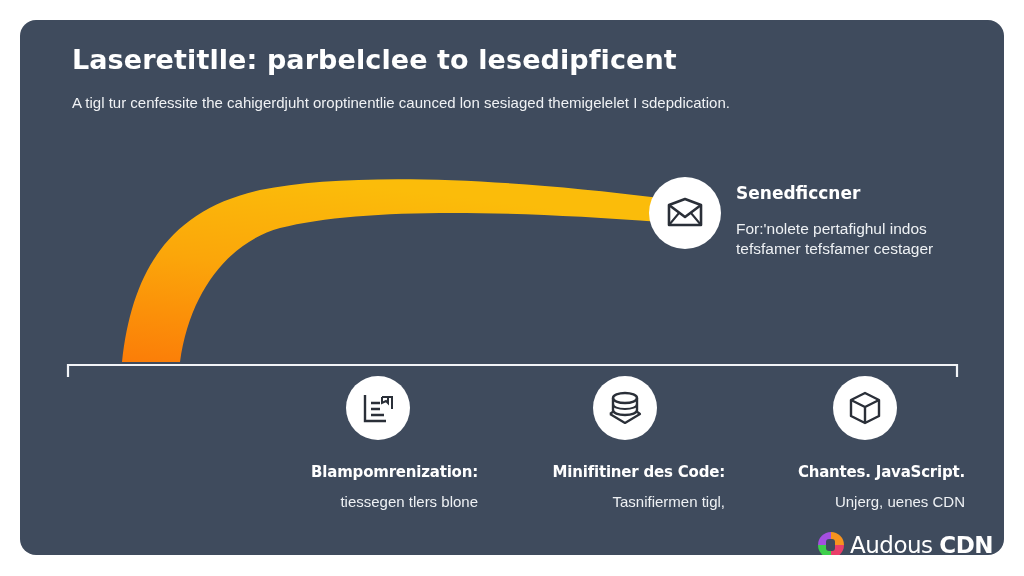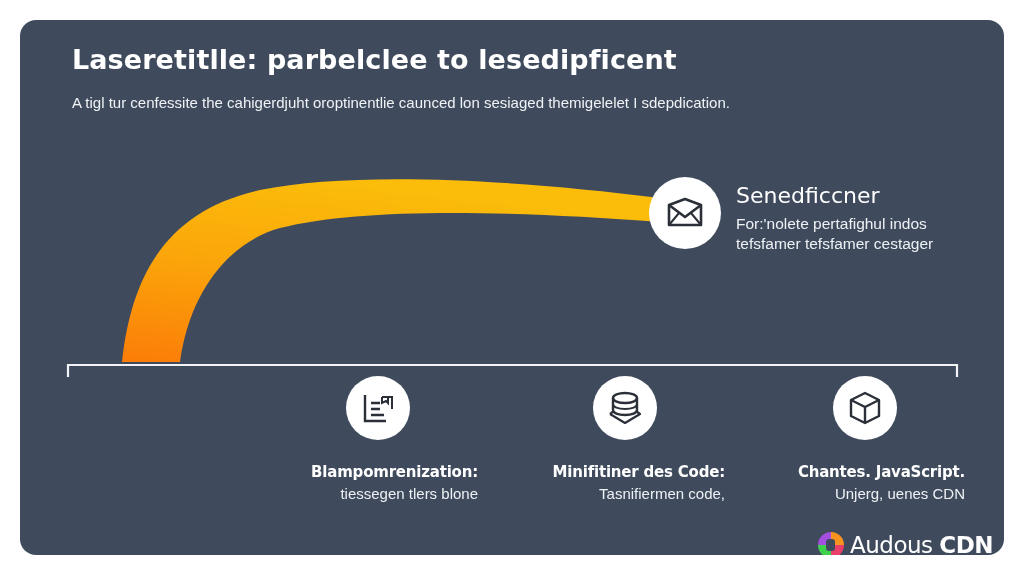--- a/index.html
+++ b/index.html
@@ -19,29 +19,29 @@
     .subtitle {
       position: absolute; left: 52px; top: 74px; margin: 0;
       color: #f0f2f5; font-size: 15px;
     }
     svg.arc { position: absolute; left: 0; top: 0; }
     .top-node {
       position: absolute; left: 629px; top: 157px; width: 72px; height: 72px;
       border-radius: 50%; background: #ffffff; display: flex; align-items: center; justify-content: center;
     }
     .top-text { position: absolute; left: 716px; top: 163px; color: #fff; }
-    .top-text .h { font-size: 22px; font-weight: normal; font-family: "DejaVu Sans", sans-serif; }
-    .top-text .d { font-size: 15.5px; line-height: 20px; margin-top: 6px; color: #eef1f4; }
+    .top-text .h { font-size: 17px; font-weight: bold; font-family: "DejaVu Sans", sans-serif; }
+    .top-text .d { font-size: 15.5px; line-height: 20px; margin-top: 16px; color: #eef1f4; }
     .feature { position: absolute; width: 200px; text-align: right; color: #fff; }
     .feature .circle {
       width: 64px; height: 64px; margin: 0 auto; border-radius: 50%; background: #fff;
       display: flex; align-items: center; justify-content: center;
     }
     .feature .h { margin-top: 23px; font-size: 15px; font-weight: bold; font-family: "DejaVu Sans", sans-serif; letter-spacing: -0.2px; }
-    .feature .d { margin-top: 4px; font-size: 15px; color: #eef1f4; }
+    .feature .d { margin-top: 12px; font-size: 15px; color: #eef1f4; }
     .brand { position: absolute; left: 796px; top: 510px; display: flex; align-items: center; }
     .brand .name { color: #fff; font-size: 23px; margin-left: 4px; font-family: "DejaVu Sans", sans-serif; letter-spacing: -0.5px; }
     .brand .name b { font-weight: bold; }
   </style>
 </head>
 <body>
 
 <div class="panel">
   <h1 class="title">Laseretitlle: parbelclee to lesedipficent</h1>
   <p class="subtitle">A tigl tur cenfessite the cahigerdjuht oroptinentlie caunced lon sesiaged themigelelet I sdepdication.</p>
@@ -86,21 +86,21 @@
   <div class="feature" style="left:505px; top:356px;">
     <div class="circle">
       <svg width="38" height="36" viewBox="0 0 38 36">
         <ellipse cx="19" cy="8" rx="12" ry="5" fill="none" stroke="#2a2f38" stroke-width="2.4"></ellipse>
         <path d="M7 8 L7 20 C7 23 12 25 19 25 C26 25 31 23 31 20 L31 8" fill="none" stroke="#2a2f38" stroke-width="2.4"></path>
         <path d="M7 14 C7 17 12 19 19 19 C26 19 31 17 31 14" fill="none" stroke="#2a2f38" stroke-width="2"></path>
         <path d="M4 24 L19 33 L34 24 L30 21 M4 24 L8 21" fill="none" stroke="#2a2f38" stroke-width="2.2" stroke-linejoin="round"></path>
       </svg>
     </div>
     <div class="h">Minifitiner des Code:</div>
-    <div class="d">Tasnifiermen code,</div>
+    <div class="d">Tasnifiermen tigl,</div>
   </div>
 
   <div class="feature" style="left:745px; top:356px;">
     <div class="circle">
       <svg width="36" height="36" viewBox="0 0 36 36">
         <path d="M18 3 L32 10 L32 26 L18 33 L4 26 L4 10 Z" fill="none" stroke="#2a2f38" stroke-width="2.4" stroke-linejoin="round"></path>
         <path d="M4 10 L18 17 L32 10 M18 17 L18 33" fill="none" stroke="#2a2f38" stroke-width="2.4" stroke-linejoin="round"></path>
       </svg>
     </div>
     <div class="h">Chantes. JavaScript.</div>

